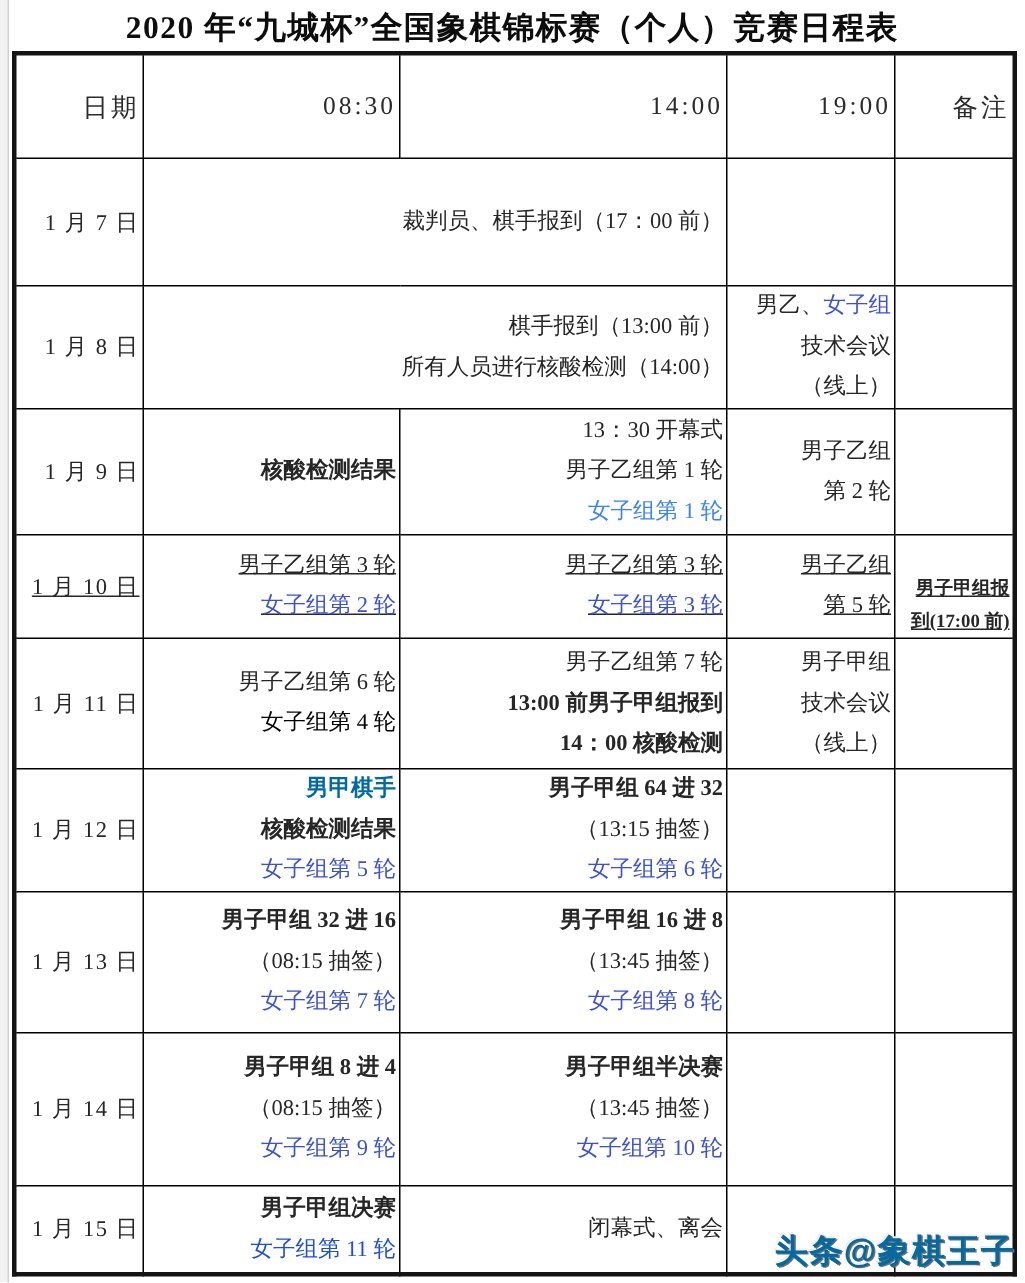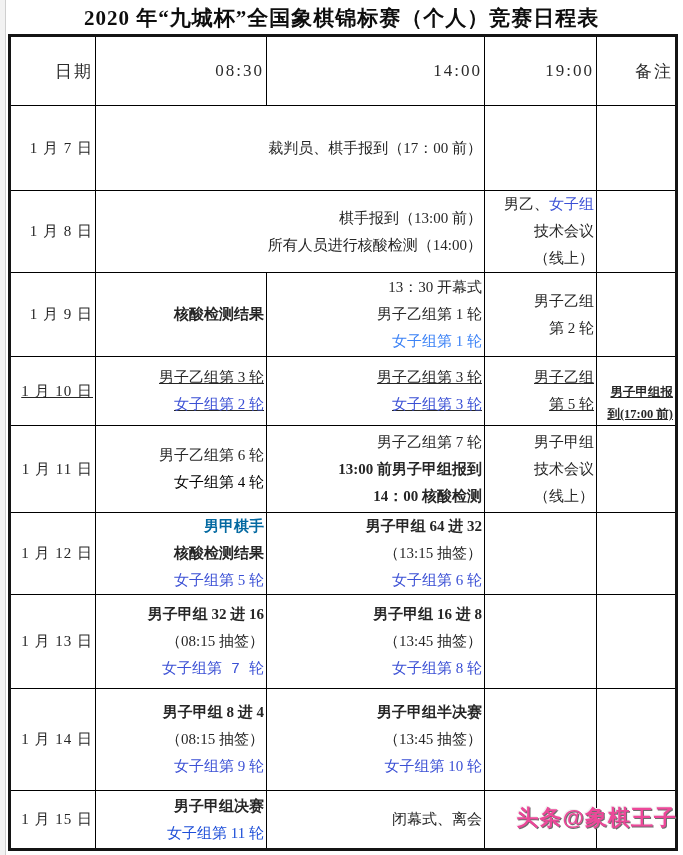--- a/index.html
+++ b/index.html
@@ -21,24 +21,24 @@
   .sched th,.sched td{
     border:1px solid #000000;text-align:right;vertical-align:middle;
     padding:0 2px;overflow:hidden;
   }
   .sched th{font-weight:normal;font-size:17px;letter-spacing:2px;color:#2b2b2b;}
   .date-cell{font-size:15px;letter-spacing:1px;white-space:nowrap;}
   .line{display:block;line-height:27px;font-size:15px;}
   .cell-small .line{font-size:12.5px;line-height:22px;font-weight:700;white-space:normal;margin-top:24px;}
   .b{font-weight:700;}
   .watermark{
-    position:absolute;right:6px;bottom:22px;z-index:5;
+    position:absolute;right:6px;bottom:6px;z-index:5;
     font-family:"Liberation Sans","DejaVu Sans",sans-serif;
     font-size:22px;font-weight:700;letter-spacing:1px;
-    color:#ec4899;
+    color:#0369a1;
     text-shadow:1px 1px 0 #6e6e6e,-1px -1px 0 #f0f0f0;
   }
 </style>
 </head>
 <body>
 
 <div class="edge-strip"></div>
 
 <div class="title">2020 年“九城杯”全国象棋锦标赛（个人）竞赛日程表</div>
 
@@ -146,21 +146,21 @@
           <span class="line"><span style="color: rgb(59, 80, 213);">女子组第 6 轮</span></span>
         </td>
         <td></td>
         <td></td>
       </tr>
       <tr style="height: 94px;">
         <td class="date-cell">1 月 13 日</td>
         <td>
           <span class="line"><span class="b">男子甲组 32 进 16</span></span>
           <span class="line"><span>（08:15 抽签）</span></span>
-          <span class="line"><span style="color: rgb(59, 80, 213); font-family: Liberation Mono, monospace;">女子组第 7 轮</span></span>
+          <span class="line"><span style="color: rgb(59, 80, 213);">女子组第 7 轮</span></span>
         </td>
         <td>
           <span class="line"><span class="b">男子甲组 16 进 8</span></span>
           <span class="line"><span>（13:45 抽签）</span></span>
           <span class="line"><span style="color: rgb(59, 80, 213);">女子组第 8 轮</span></span>
         </td>
         <td></td>
         <td></td>
       </tr>
       <tr style="height: 102px;">

